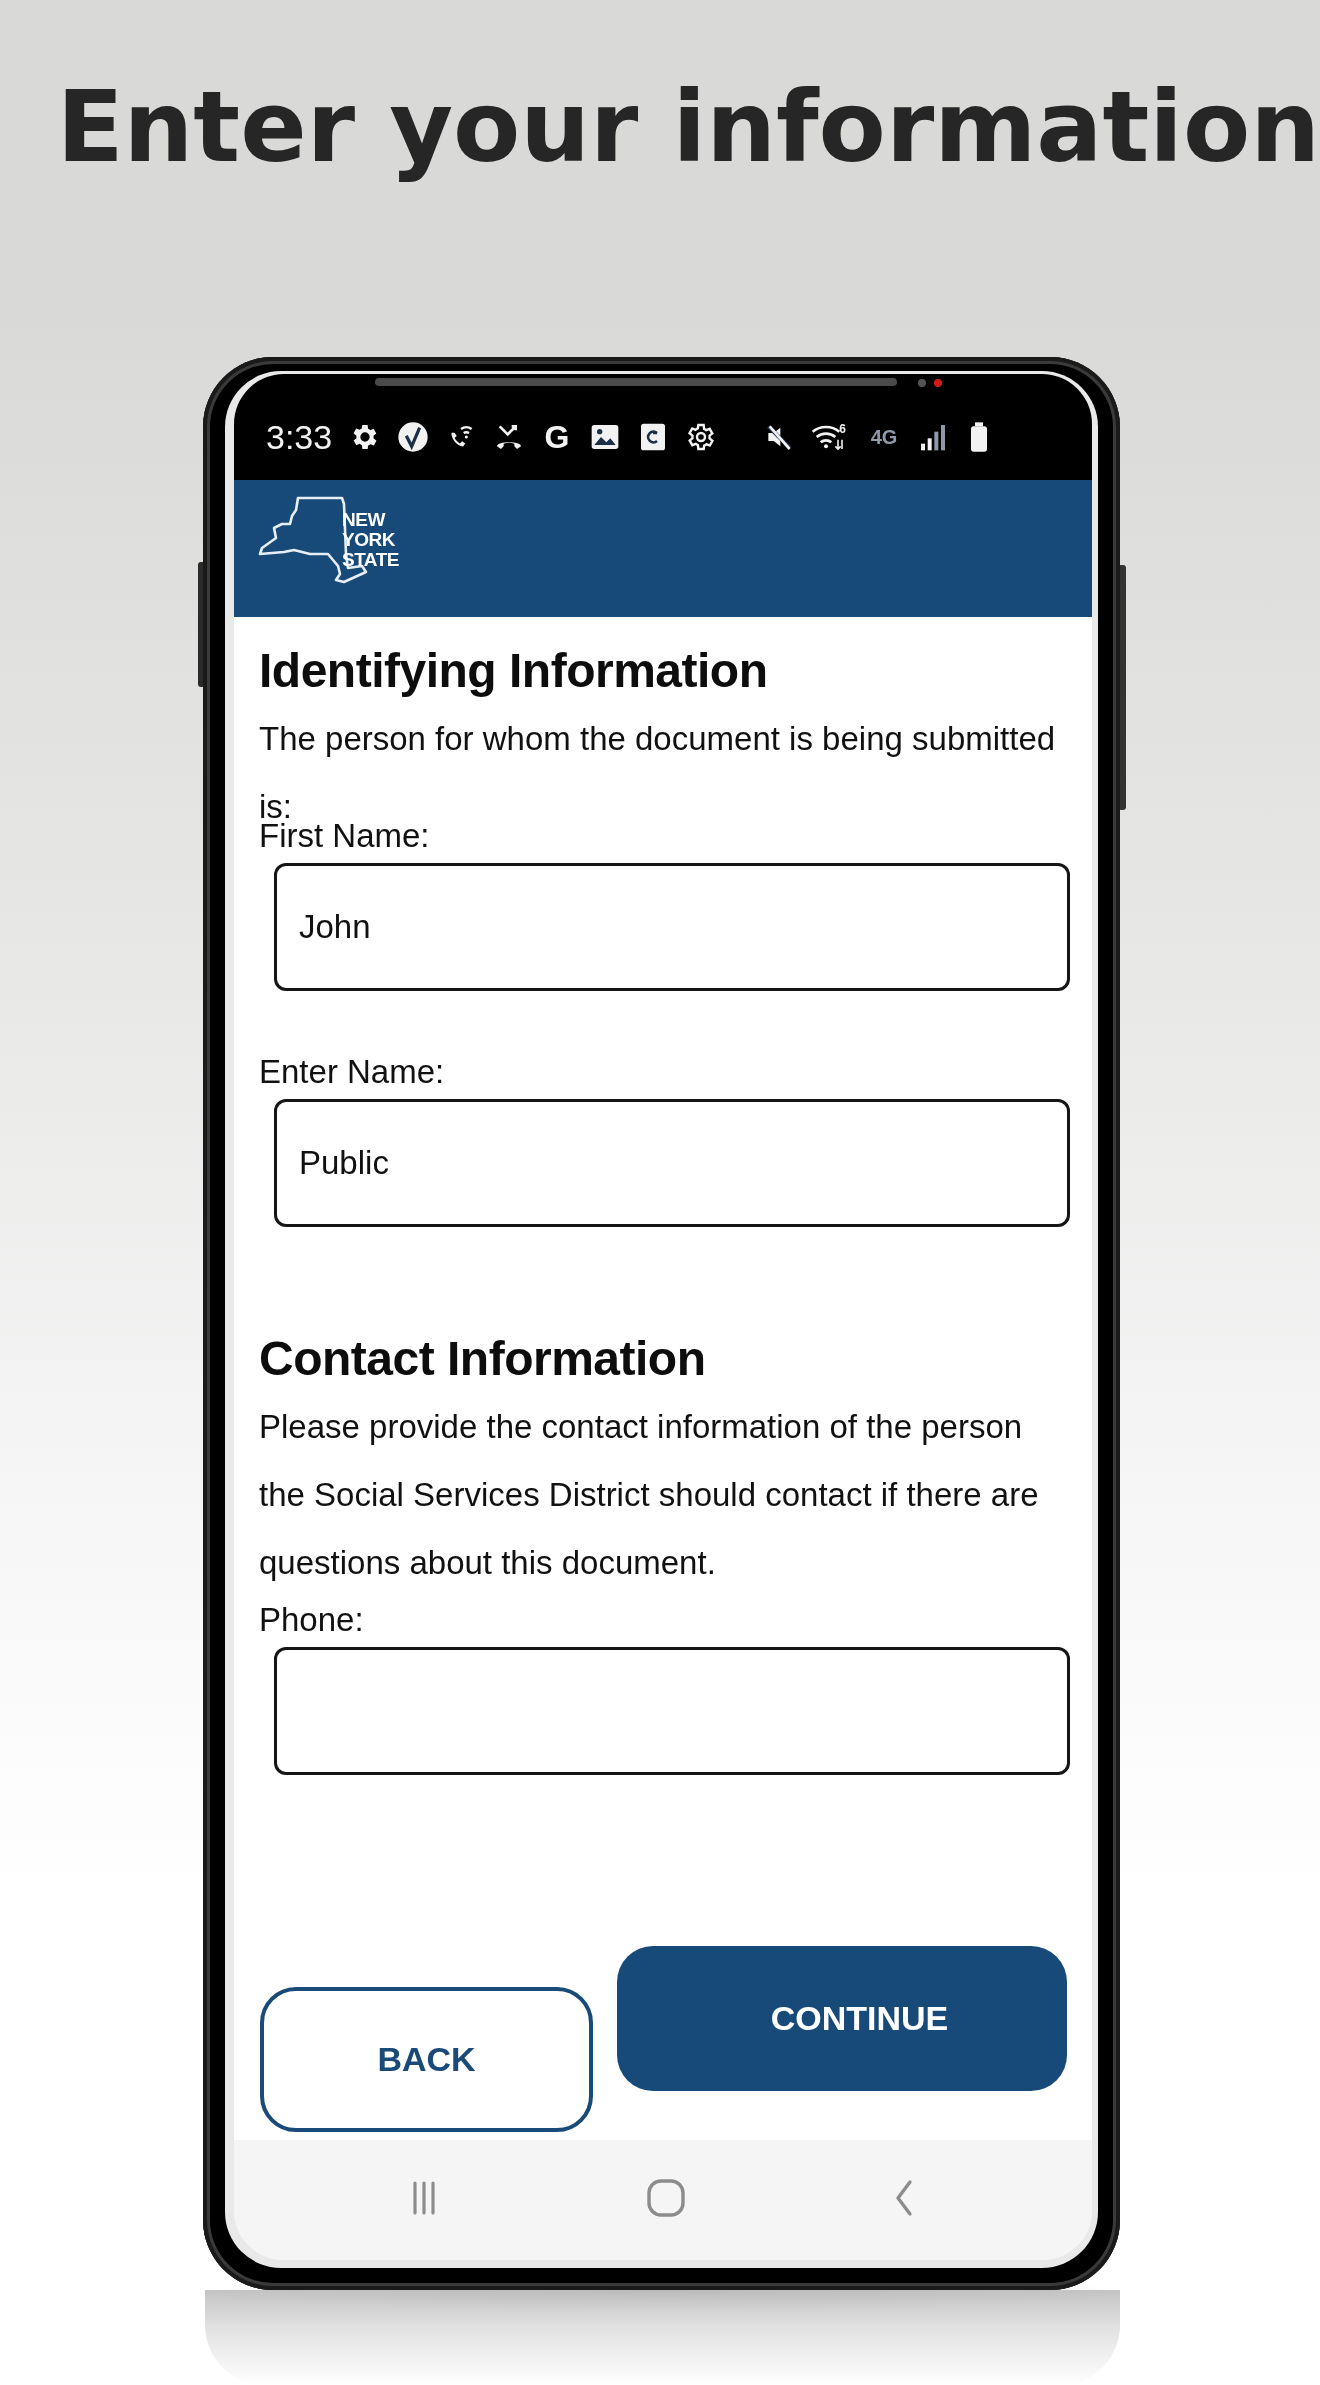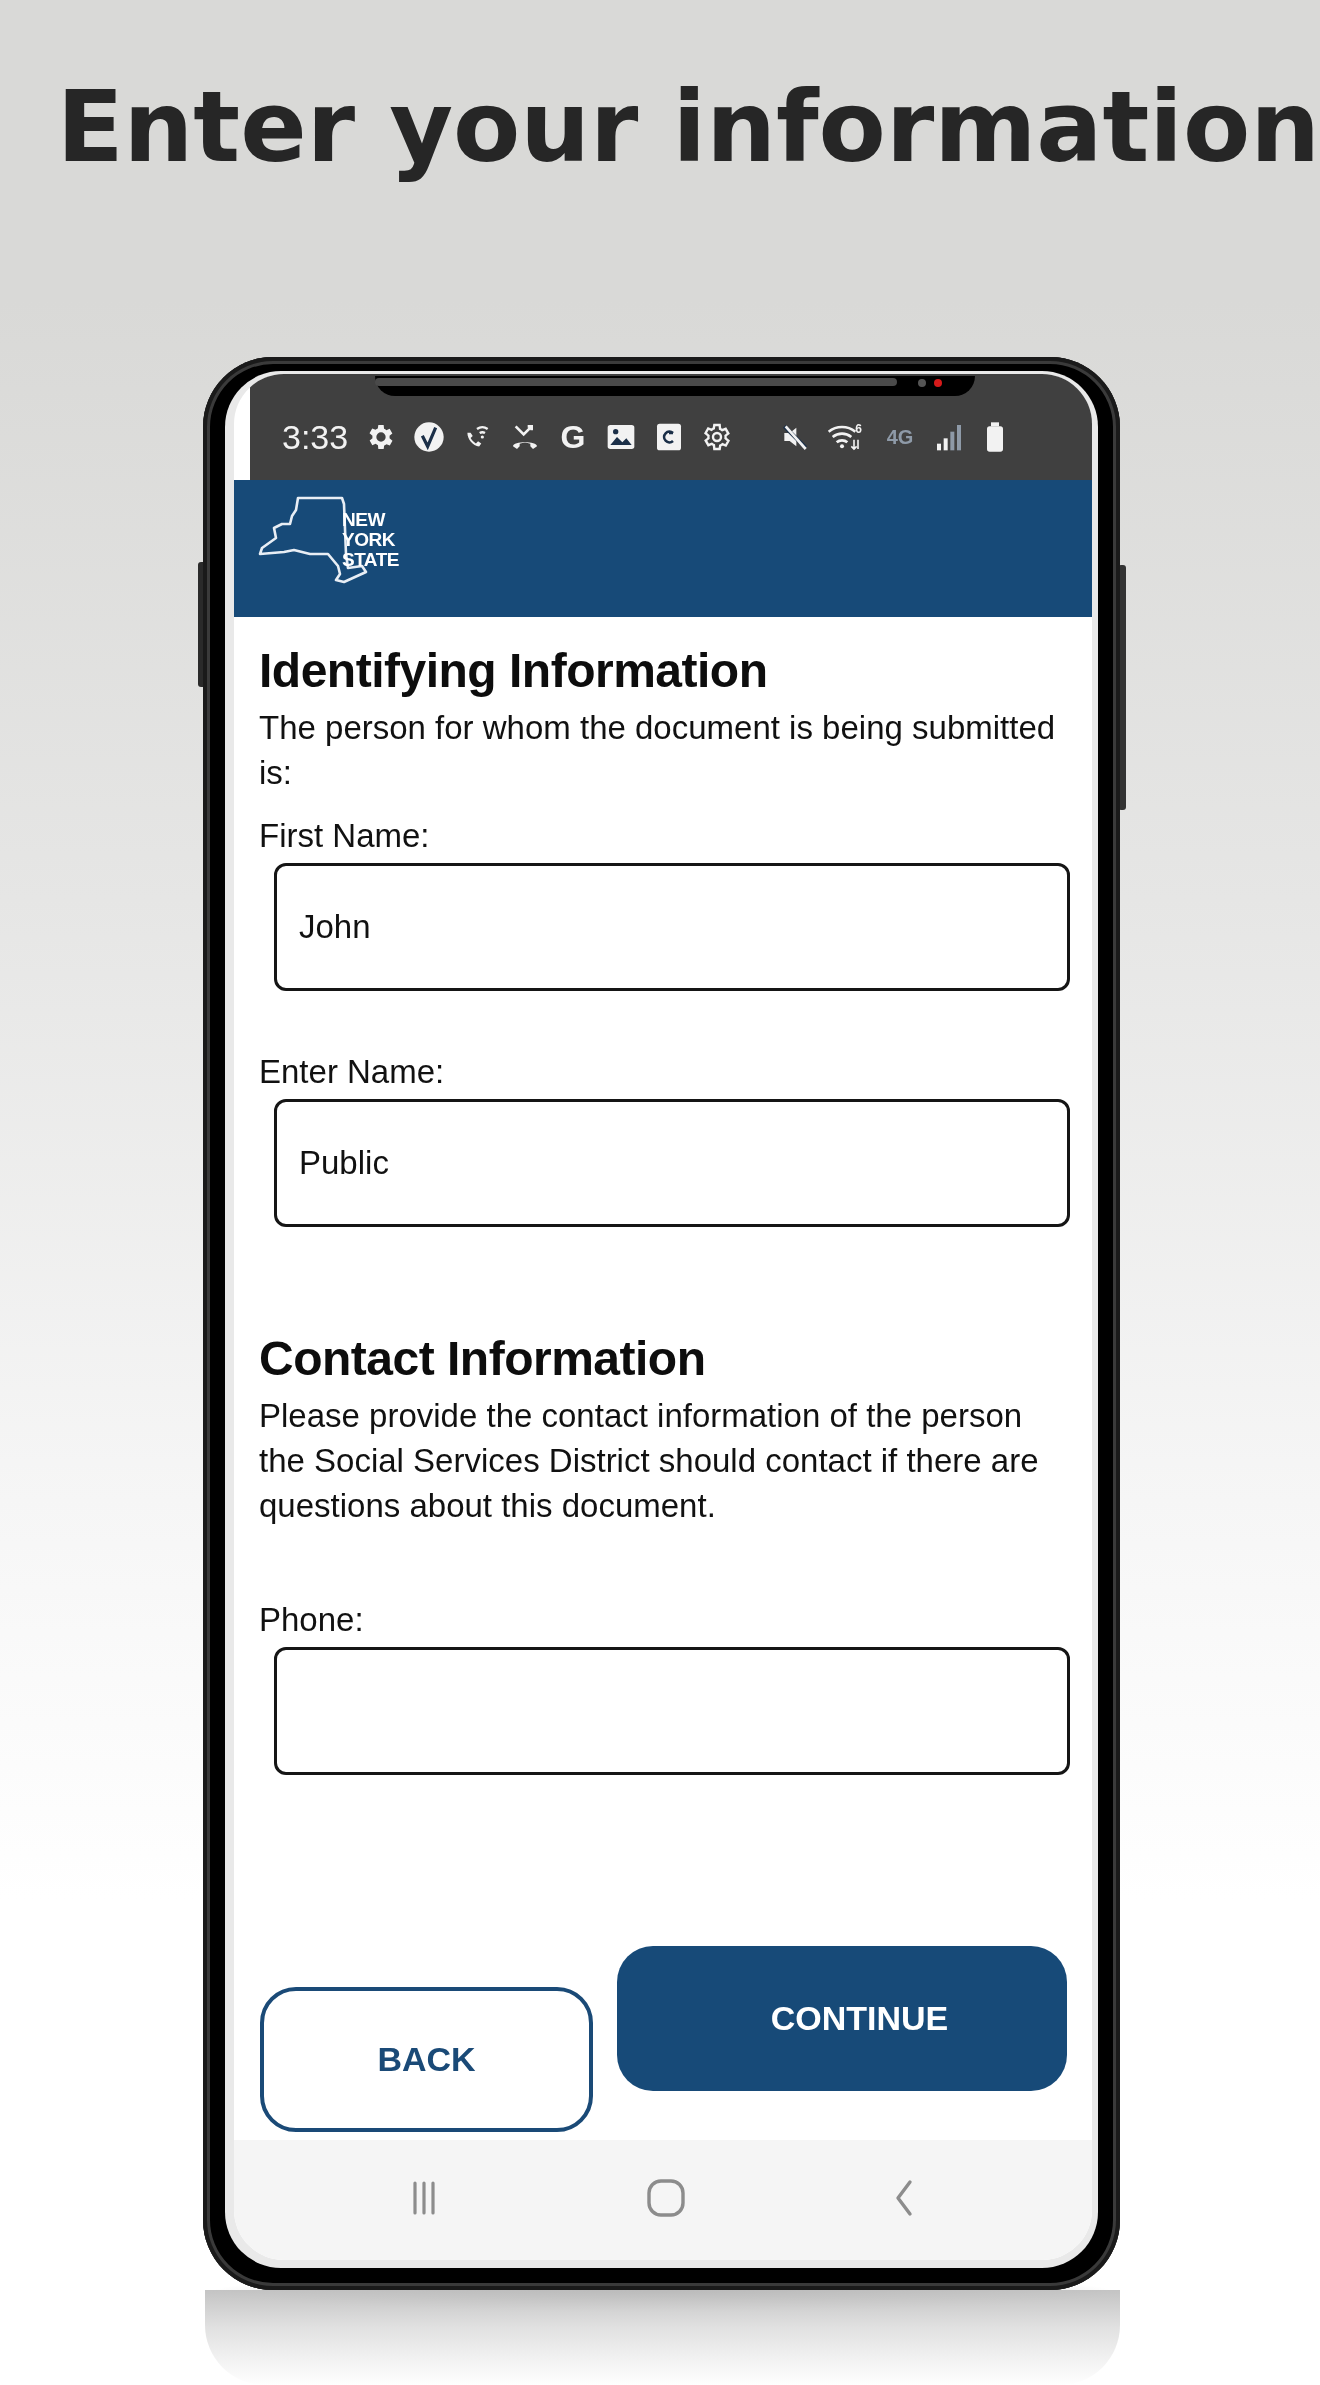--- a/index.html
+++ b/index.html
@@ -50,22 +50,22 @@
     background:#000; border-radius:0 0 22px 22px;
     z-index:5;
   }
   .speaker {
     position:absolute; left:375px; top:378px; width:522px; height:8px; background:#4a4a4a; border-radius:5px; z-index:6;
   }
   .cam-dot1 { position:absolute; left:918px; top:379px; width:8px; height:8px; border-radius:50%; background:#555; z-index:6; }
   .cam-dot2 { position:absolute; left:934px; top:379px; width:8px; height:8px; border-radius:50%; background:#d61a1a; z-index:6; }
 
   .status-bar {
-    position:absolute; left:16px; top:0; width:858px; height:106px;
-    background:#404040; color:#fff;
+    position:absolute; left:0; top:0; width:858px; height:106px;
+    background:#000000; color:#fff;
   }
   .status-time {
     position:absolute; left:32px; top:44px; font-size:34px; color:#f2f2f2;
     font-family:"Liberation Sans", sans-serif;
   }
   .status-icons-left { position:absolute; left:114px; top:46px; display:flex; gap:14px; align-items:center; }
   .status-icons-right { position:absolute; left:528px; top:46px; display:flex; gap:12px; align-items:center; }
   .sicon { width:34px; height:34px; display:flex; align-items:center; justify-content:center; color:#f2f2f2; font-size:26px; line-height:1; }
   .sicon svg { width:32px; height:32px; }
 
@@ -78,21 +78,21 @@
     position:absolute; left:108px; top:30px; color:#fff; font-weight:bold; font-size:19px; line-height:20px;
     font-family:"Liberation Sans", sans-serif; letter-spacing:-0.5px;
   }
   .app-title {
     position:absolute; left:200px; top:35px; color:#fff; font-weight:bold; font-size:52px;
     font-family:"Liberation Sans", sans-serif; letter-spacing:-1.5px;
   }
 
   .content { position:absolute; left:0; top:243px; width:858px; }
   .h2 { position:absolute; left:25px; font-size:48px; font-weight:bold; color:#0d0d0d; letter-spacing:-0.5px; font-family:"Liberation Sans", sans-serif; }
-  .desc { position:absolute; left:25px; width:810px; font-size:33px; line-height:45px; color:#111; font-family:"Liberation Sans", sans-serif; }
+  .desc { position:absolute; left:25px; width:810px; font-size:33px; line-height:68px; color:#111; font-family:"Liberation Sans", sans-serif; }
   .lbl { position:absolute; left:25px; font-size:33px; color:#111; font-family:"Liberation Sans", sans-serif; }
   .field {
     position:absolute; left:40px; width:796px; height:128px; box-sizing:border-box;
     border:3px solid #151515; border-radius:12px; background:#fff;
     font-size:33px; padding:0 6px 0 22px; color:#111; font-family:"Liberation Sans", sans-serif;
     outline:none;
   }
   .btn-back {
     position:absolute; left:26px; top:1572px; width:333px; height:145px; box-sizing:border-box;
     border:4px solid #1a4a77; border-radius:36px; background:#fff; color:#1a4a77;

